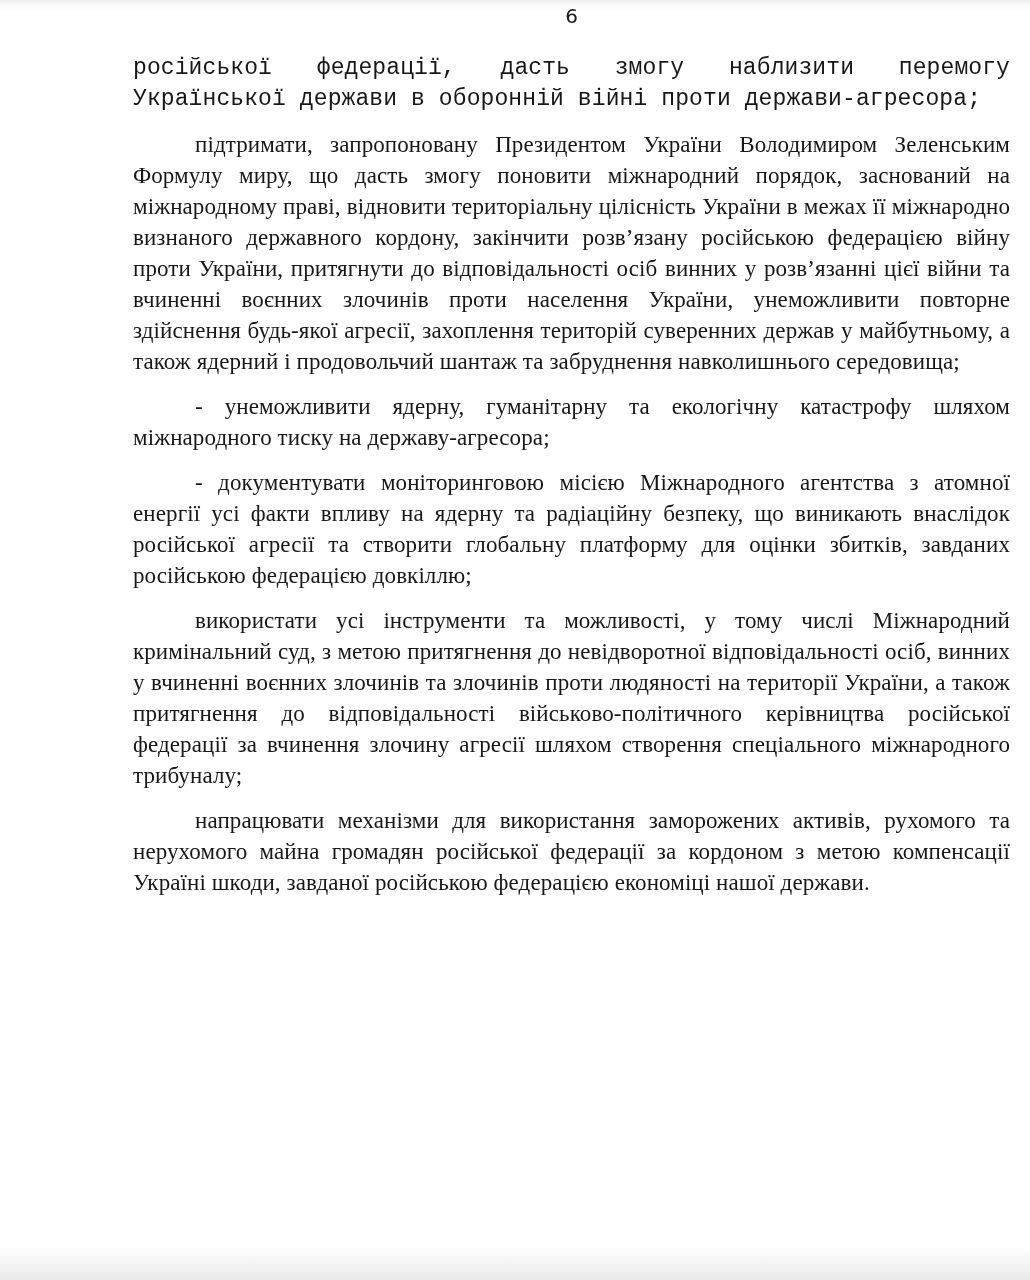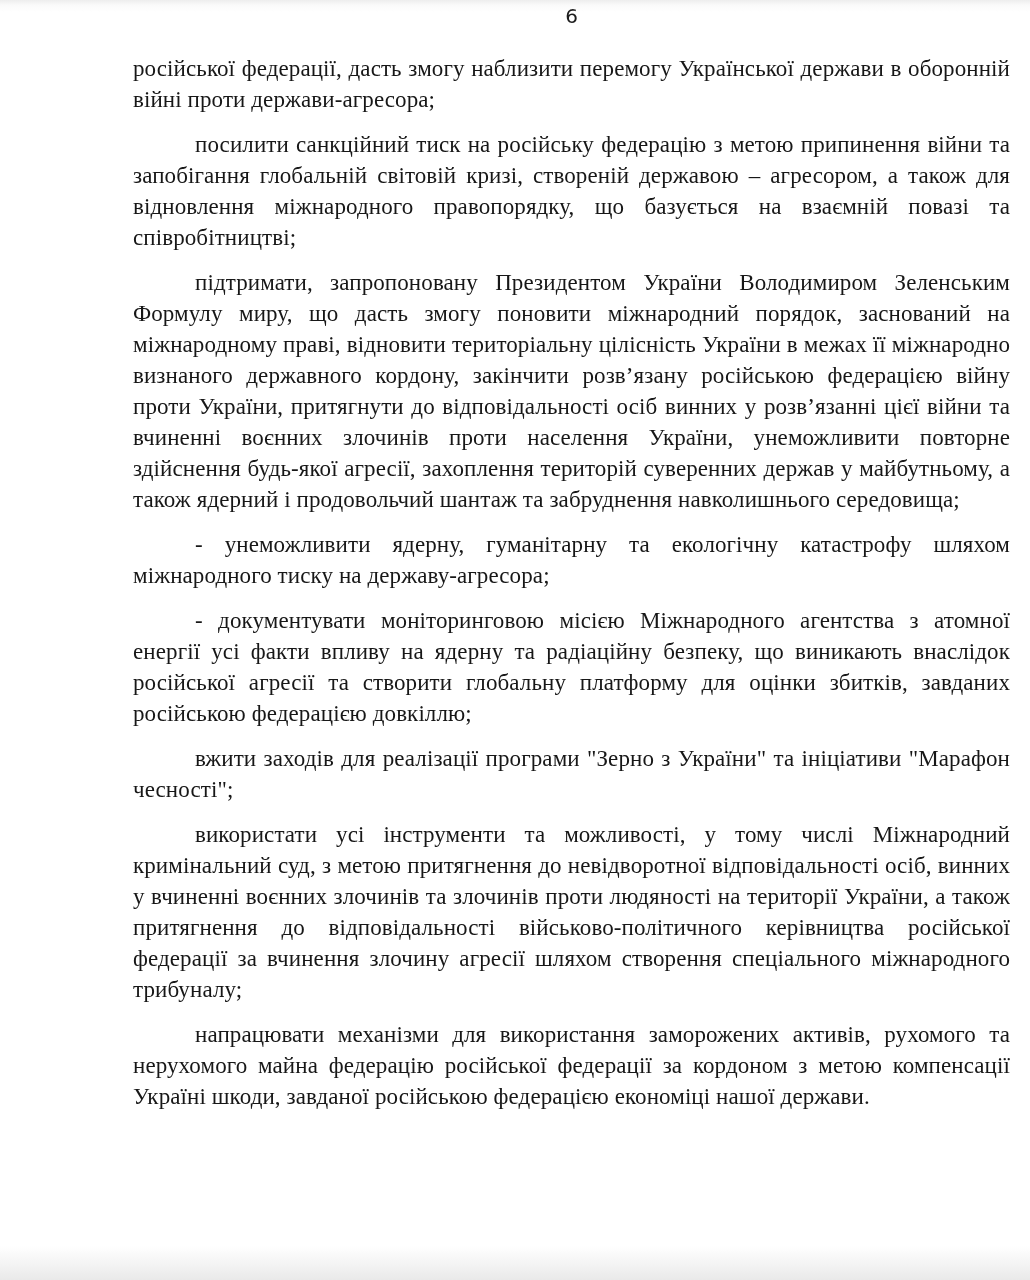--- a/index.html
+++ b/index.html
@@ -43,34 +43,33 @@
     margin: 0 0 14px 0;
     font-size: 23px;
     line-height: 31px;
     color: #171717;
     text-align: justify;
     text-indent: 62px;
     letter-spacing: 0.1px;
   }
   .content p.continuation {
     text-indent: 0;
+    font-family: Liberation Mono, monospace;
   }
   .content p:last-child {
     margin-bottom: 0;
   }
 </style>
 </head>
 <body>
 
 <div class="page">
   <div class="page-number">6</div>
 
   <div class="content">
     <p class="continuation">російської федерації, дасть змогу наблизити перемогу Української держави в оборонній війні проти держави-агресора;</p>
-    <p>посилити санкційний тиск на російську федерацію з метою припинення війни та запобігання глобальній світовій кризі, створеній державою – агресором, а також для відновлення міжнародного правопорядку, що базується на взаємній повазі та співробітництві;</p>
     <p>підтримати, запропоновану Президентом України Володимиром Зеленським Формулу миру, що дасть змогу поновити міжнародний порядок, заснований на міжнародному праві, відновити територіальну цілісність України в межах її міжнародно визнаного державного кордону, закінчити розв’язану російською федерацією війну проти України, притягнути до відповідальності осіб винних у розв’язанні цієї війни та вчиненні воєнних злочинів проти населення України, унеможливити повторне здійснення будь-якої агресії, захоплення територій суверенних держав у майбутньому, а також ядерний і продовольчий шантаж та забруднення навколишнього середовища;</p>
     <p>- унеможливити ядерну, гуманітарну та екологічну катастрофу шляхом міжнародного тиску на державу-агресора;</p>
     <p>- документувати моніторинговою місією Міжнародного агентства з атомної енергії усі факти впливу на ядерну та радіаційну безпеку, що виникають внаслідок російської агресії та створити глобальну платформу для оцінки збитків, завданих російською федерацією довкіллю;</p>
-    <p>вжити заходів для реалізації програми "Зерно з України" та ініціативи "Марафон чесності";</p>
     <p>використати усі інструменти та можливості, у тому числі Міжнародний кримінальний суд, з метою притягнення до невідворотної відповідальності осіб, винних у вчиненні воєнних злочинів та злочинів проти людяності на території України, а також притягнення до відповідальності військово-політичного керівництва російської федерації за вчинення злочину агресії шляхом створення спеціального міжнародного трибуналу;</p>
-    <p>напрацювати механізми для використання заморожених активів, рухомого та нерухомого майна федерацію російської федерації за кордоном з метою компенсації Україні шкоди, завданої російською федерацією економіці нашої держави.</p>
+    <p>напрацювати механізми для використання заморожених активів, рухомого та нерухомого майна громадян російської федерації за кордоном з метою компенсації Україні шкоди, завданої російською федерацією економіці нашої держави.</p>
   </div>
 </div>
 
 </body></html>

